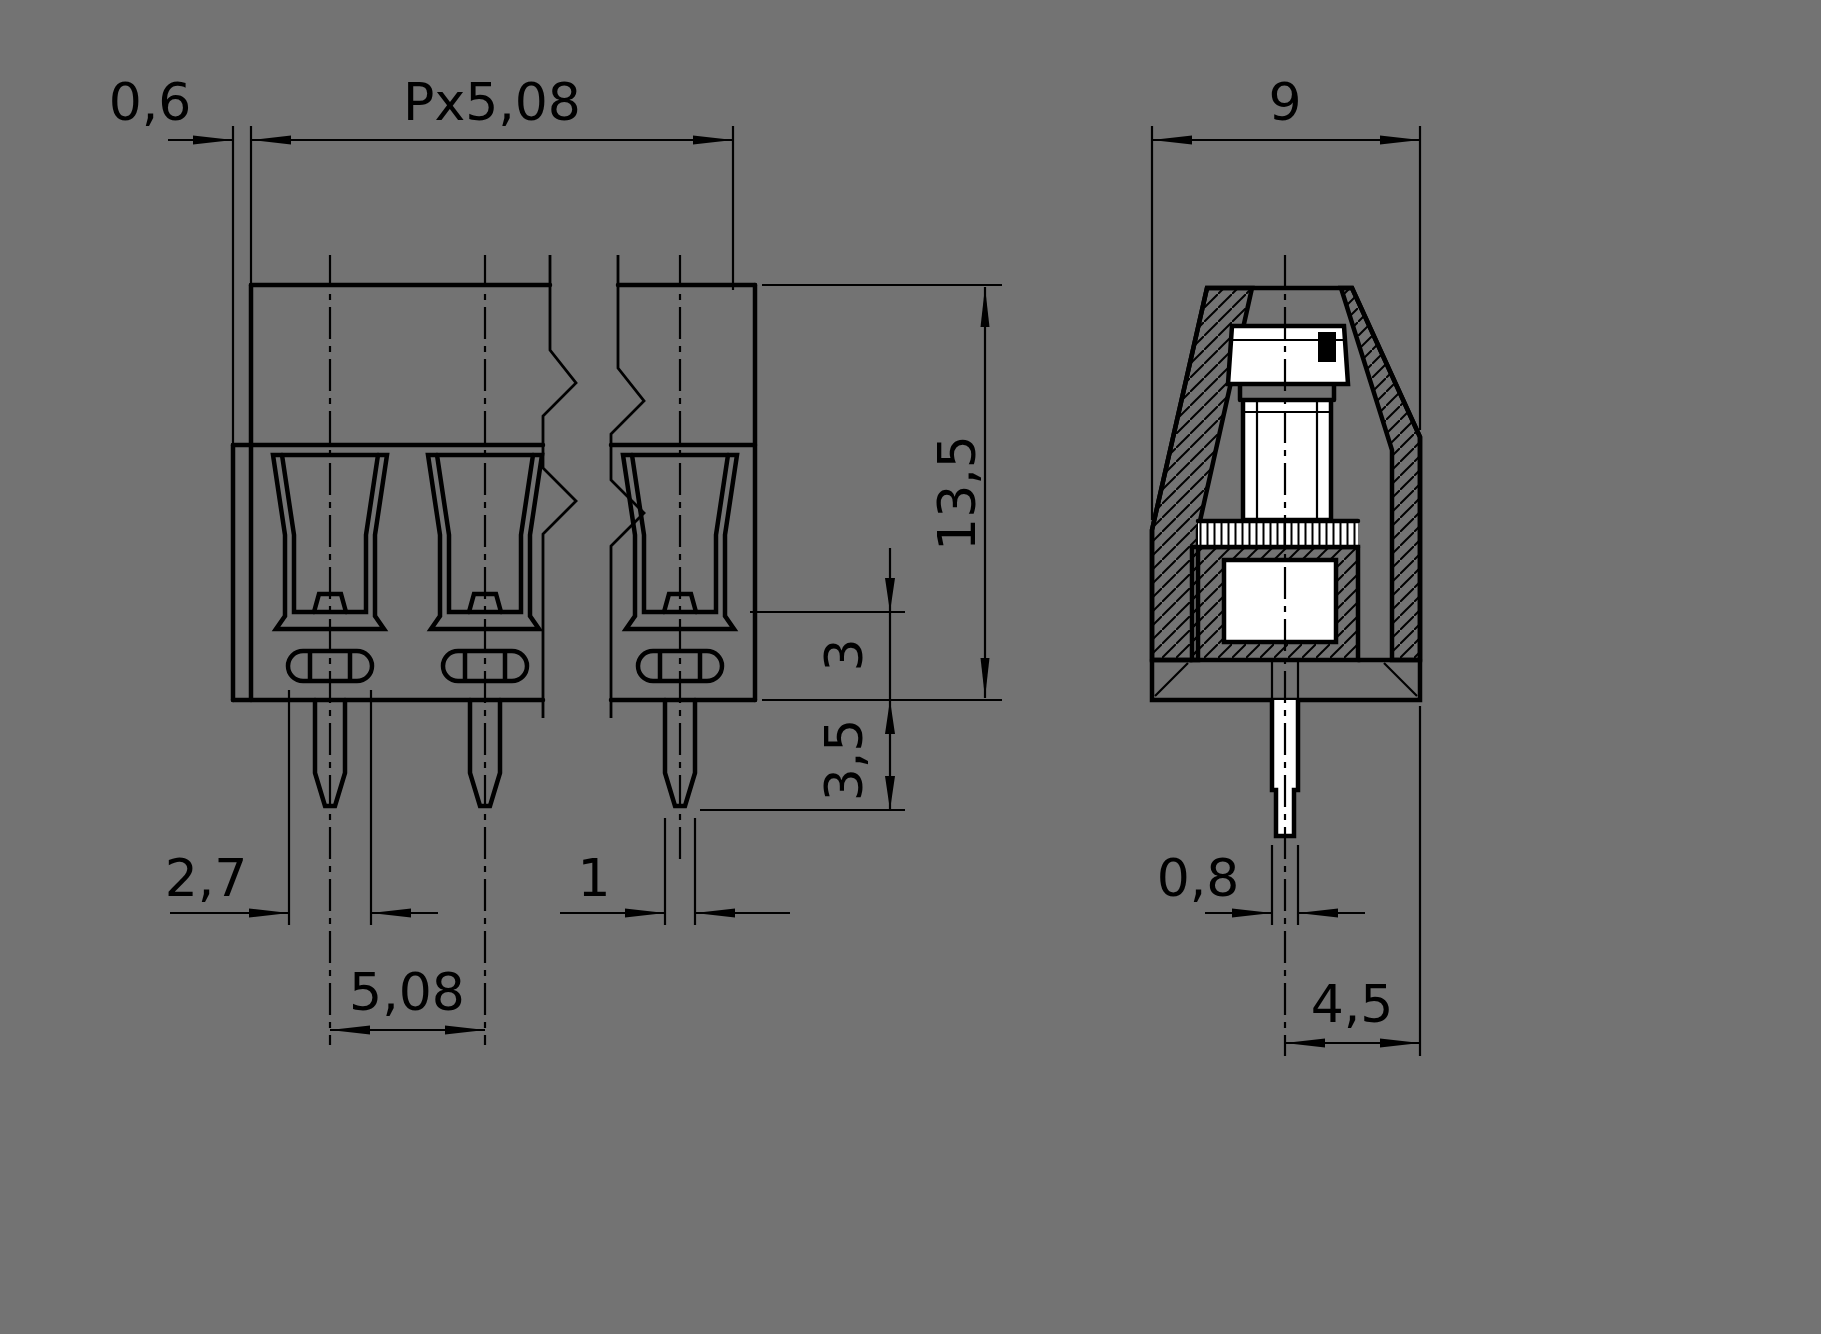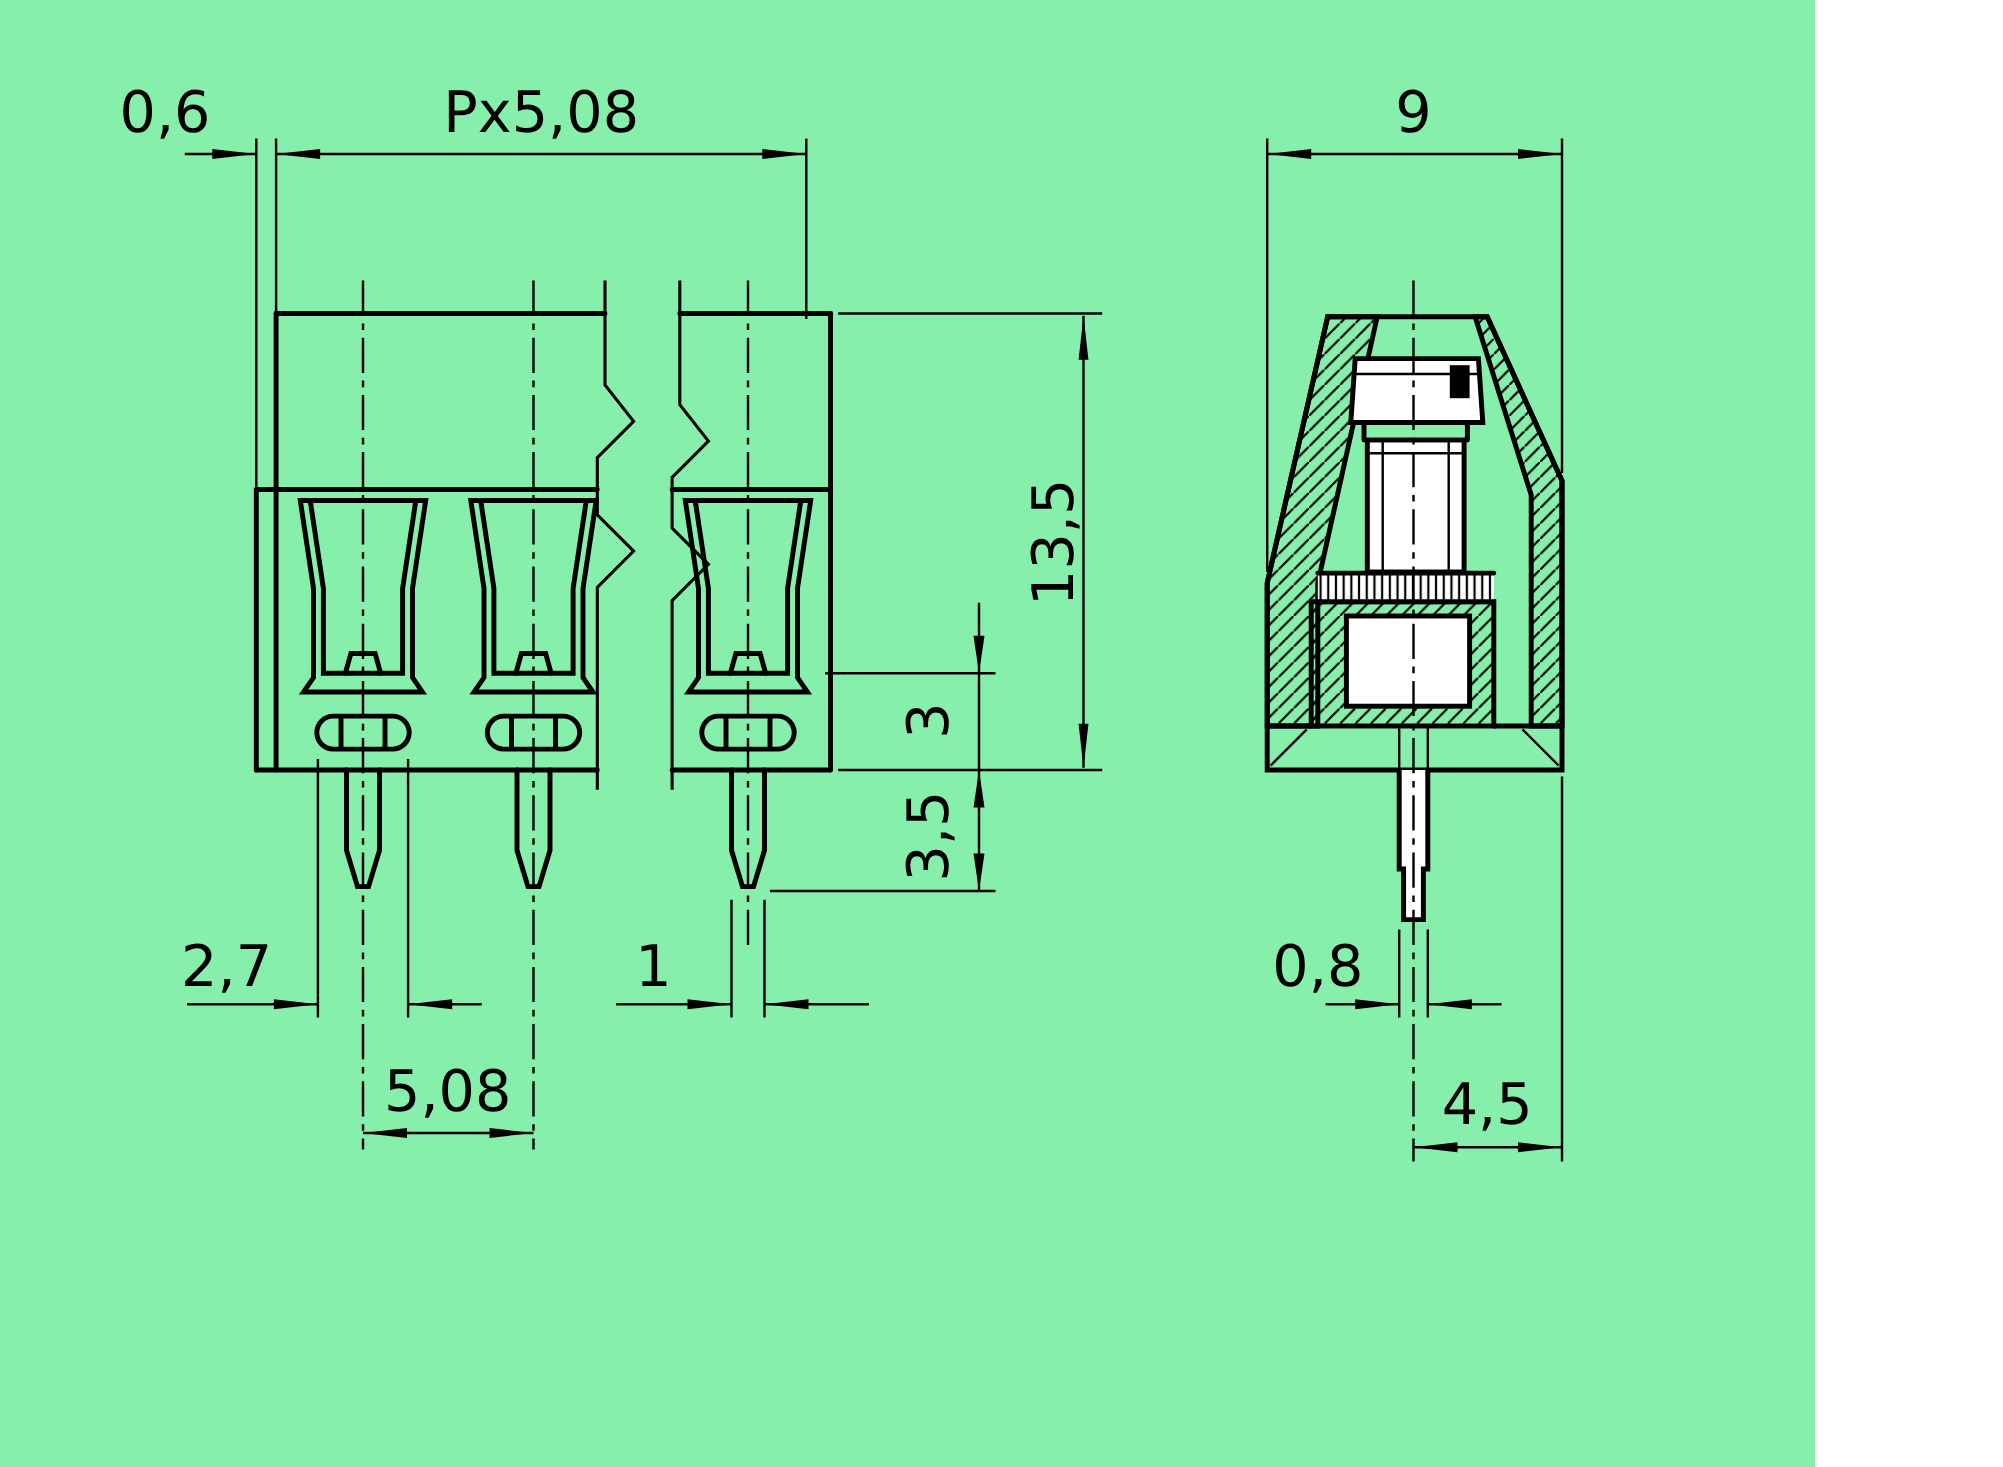--- a/index.html
+++ b/index.html
@@ -1,16 +1,16 @@
 <!DOCTYPE html>
 <html><head>
 <meta charset="utf-8">
 <style>
   html,body{margin:0;padding:0;background:#ffffff}
-  .canvas{position:relative;width:1650px;height:1334px;background:#86efac;overflow:hidden}
+  .canvas{position:relative;width:1821px;height:1334px;background:#737373;overflow:hidden}
   svg{display:block}
   .obj{stroke:#000;stroke-width:4.5;fill:none;stroke-linecap:round;stroke-linejoin:miter}
   .thin{stroke:#000;stroke-width:2.2;fill:none}
   .brk{stroke:#000;stroke-width:2.8;fill:none;stroke-linejoin:miter}
   .cl{stroke:#000;stroke-width:2.2;fill:none;stroke-dasharray:32 7 6 7}
   .dim{font-family:"DejaVu Sans",sans-serif;font-size:52px;fill:#000}
   .fillb{fill:#000;stroke:none}
 </style>
 </head>
 <body>

